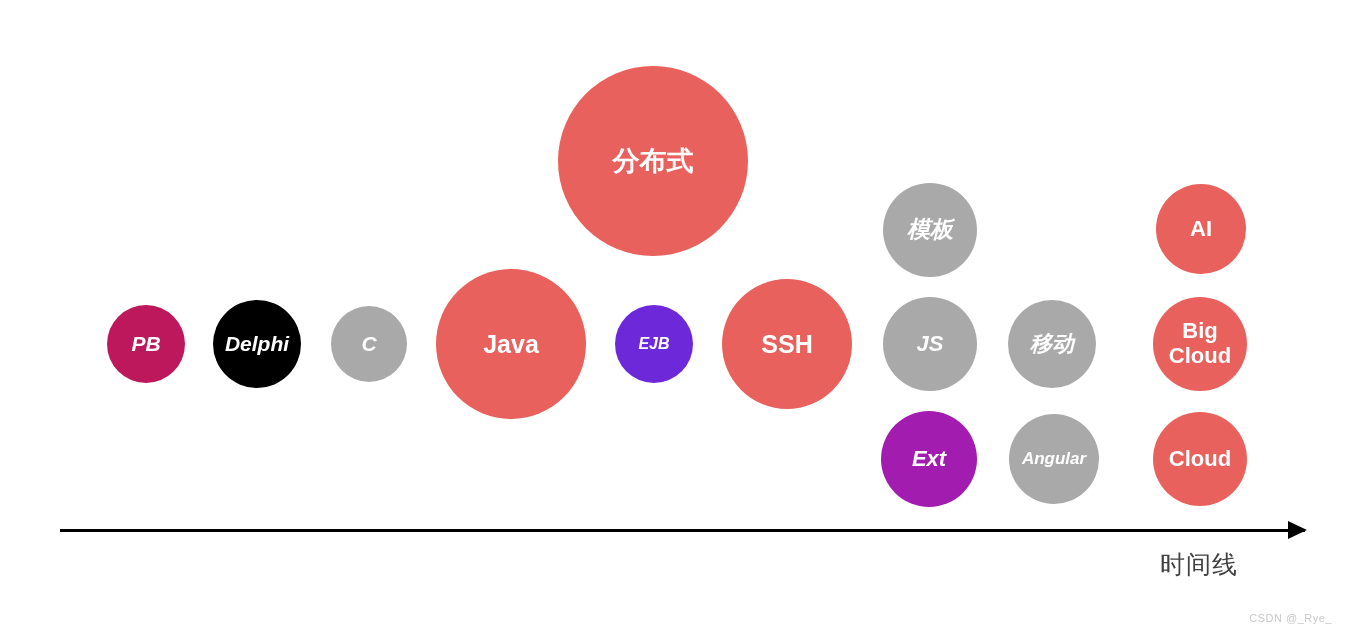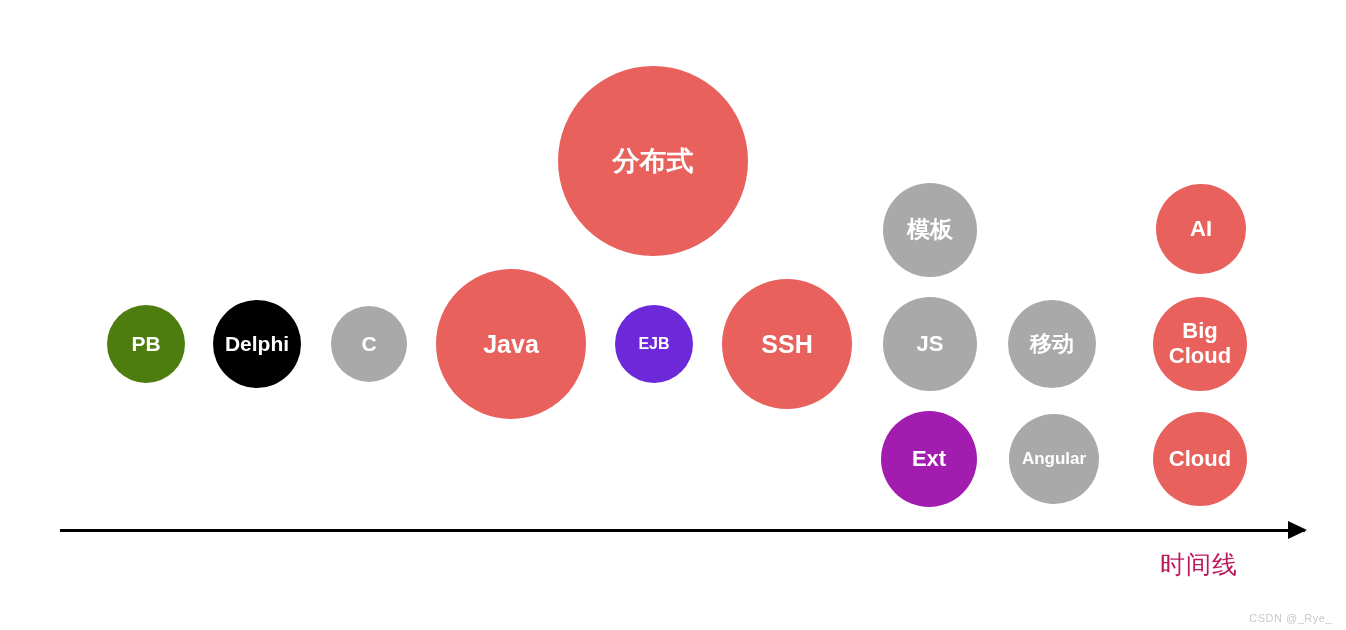--- a/index.html
+++ b/index.html
@@ -25,21 +25,21 @@
     align-items: center;
     justify-content: center;
     text-align: center;
     color: #ffffff;
     font-weight: bold;
     line-height: 1.12;
     box-sizing: border-box;
     user-select: none;
     white-space: pre-line;
   }
-  .bubble.gray  { background: #a9a9a9; }
+  .bubble.gray  { background: #a9a9a9; font-style: italic; }
   .bubble.red   { background: #e8615c; }
 
   #timeline-axis {
     position: absolute;
     left: 60px;
     top: 529px;
     width: 1245px;
     height: 3px;
     background: #000000;
   }
@@ -51,40 +51,40 @@
     height: 0;
     border-top: 9px solid transparent;
     border-bottom: 9px solid transparent;
     border-left: 19px solid #000000;
   }
   #timeline-label {
     position: absolute;
     left: 1160px;
     top: 548px;
     font-size: 25px;
-    color: #be185d;
+    color: #404040;
     font-weight: normal;
     letter-spacing: 1px;
   }
   #watermark {
     position: absolute;
     right: 14px;
     bottom: 6px;
     font-size: 11px;
     color: #c9c9c9;
     letter-spacing: 0.5px;
   }
 </style>
 </head>
 <body>
 
 <div id="canvas">
 
   <div id="bubbles-layer">
-      <div class="bubble gray" style="width: 78px; height: 78px; left: 107px; top: 305px; font-size: 21px; background: #4d7c0f; text-align: right;">PB</div>
+      <div class="bubble gray" style="width: 78px; height: 78px; left: 107px; top: 305px; font-size: 21px; background: #be185d; text-align: right;">PB</div>
       <div class="bubble gray" style="width: 88px; height: 88px; left: 213px; top: 300px; font-size: 21px; background: #000000;">Delphi</div>
       <div class="bubble gray" style="width: 76px; height: 76px; left: 331px; top: 306px; font-size: 21px; background: rgb(169, 169, 169);">C</div>
       <div class="bubble red" style="width: 150px; height: 150px; left: 436px; top: 269px; font-size: 25px; background: rgb(232, 97, 92);">Java</div>
       <div class="bubble red" style="width: 190px; height: 190px; left: 558px; top: 66px; font-size: 27px; background: rgb(232, 97, 92);">分布式</div>
       <div class="bubble gray" style="width: 78px; height: 78px; left: 615px; top: 305px; font-size: 16px; background: #6d28d9;">EJB</div>
       <div class="bubble red" style="width: 130px; height: 130px; left: 722px; top: 279px; font-size: 25px; background: rgb(232, 97, 92);">SSH</div>
       <div class="bubble gray" style="width: 94px; height: 94px; left: 883px; top: 183px; font-size: 23px; background: rgb(169, 169, 169);">模板</div>
       <div class="bubble gray" style="width: 94px; height: 94px; left: 883px; top: 297px; font-size: 22px; background: rgb(169, 169, 169);">JS</div>
       <div class="bubble gray" style="width: 96px; height: 96px; left: 881px; top: 411px; font-size: 22px; background: #a21caf;">Ext</div>
       <div class="bubble gray" style="width: 88px; height: 88px; left: 1008px; top: 300px; font-size: 22px; background: rgb(169, 169, 169);">移动</div>

